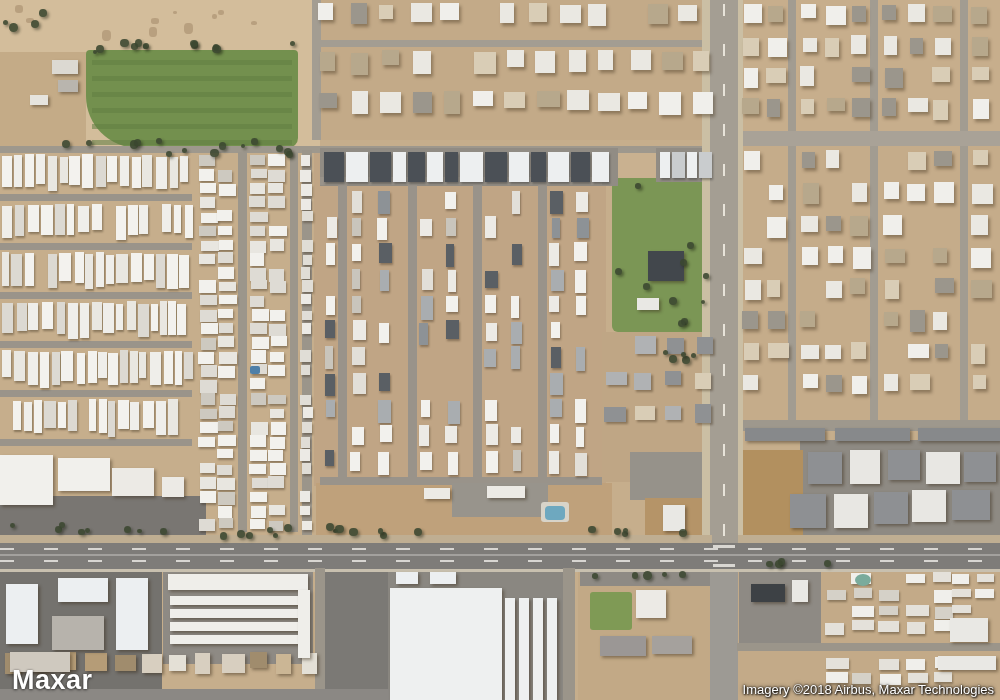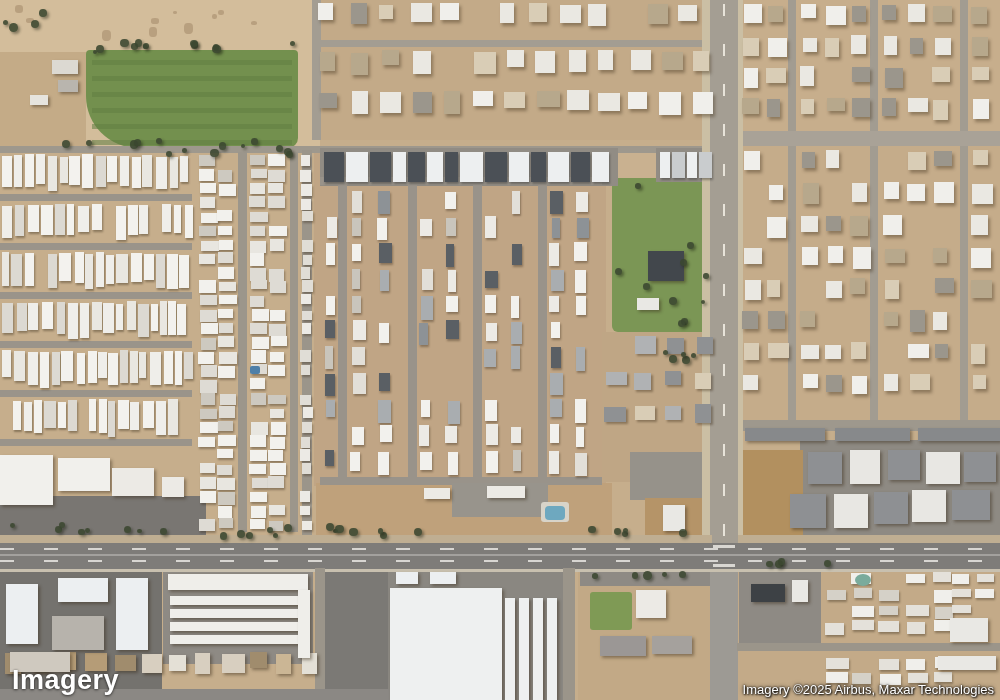--- a/index.html
+++ b/index.html
@@ -7,22 +7,22 @@
   .f{position:absolute;}
   .logo{position:absolute;left:12px;bottom:4px;font-weight:700;font-size:27px;color:#fff;
         letter-spacing:.5px;text-shadow:0 1px 3px rgba(0,0,0,.55),0 0 2px rgba(0,0,0,.35);z-index:60;cursor:pointer;}
   .attr{position:absolute;right:6px;bottom:3px;font-size:13px;color:#fff;
         text-shadow:0 0 2px rgba(0,0,0,.95),0 0 4px rgba(0,0,0,.75),1px 1px 2px rgba(0,0,0,.9);z-index:60;}
 </style>
 </head>
 <body>
 
 <div class="viewport" id="map">
-  <div class="logo">Imagery</div>
-  <div class="attr">Imagery ©2025 Airbus, Maxar Technologies</div>
+  <div class="logo">Maxar</div>
+  <div class="attr">Imagery ©2018 Airbus, Maxar Technologies</div>
 <div class="f" style="left: 0px; top: 0px; width: 320px; height: 152px; background: rgb(211, 189, 155);"></div>
     <div class="f" style="left: 0px; top: 52px; width: 86px; height: 100px; background: rgb(196, 171, 135);"></div>
     <div class="f" style="left: 86px; top: 50px; width: 212px; height: 98px; background: rgb(115, 144, 78); border-radius: 4px 4px 10px 52px;"></div>
     <div class="f" style="left: 312px; top: 0px; width: 400px; height: 140px; background: rgb(195, 170, 136);"></div>
     <div class="f" style="left: 737px; top: 0px; width: 263px; height: 133px; background: rgb(199, 174, 140);"></div>
     <div class="f" style="left: 737px; top: 133px; width: 263px; height: 290px; background: rgb(197, 172, 138);"></div>
     <div class="f" style="left: 314px; top: 146px; width: 292px; height: 340px; background: rgb(192, 165, 133);"></div>
     <div class="f" style="left: 316px; top: 483px; width: 296px; height: 60px; background: rgb(191, 161, 123);"></div>
     <div class="f" style="left: 602px; top: 146px; width: 110px; height: 34px; background: rgb(201, 177, 144);"></div>
     <div class="f" style="left: 612px; top: 178px; width: 102px; height: 154px; background: rgb(123, 150, 85); border-radius: 6px;"></div>

